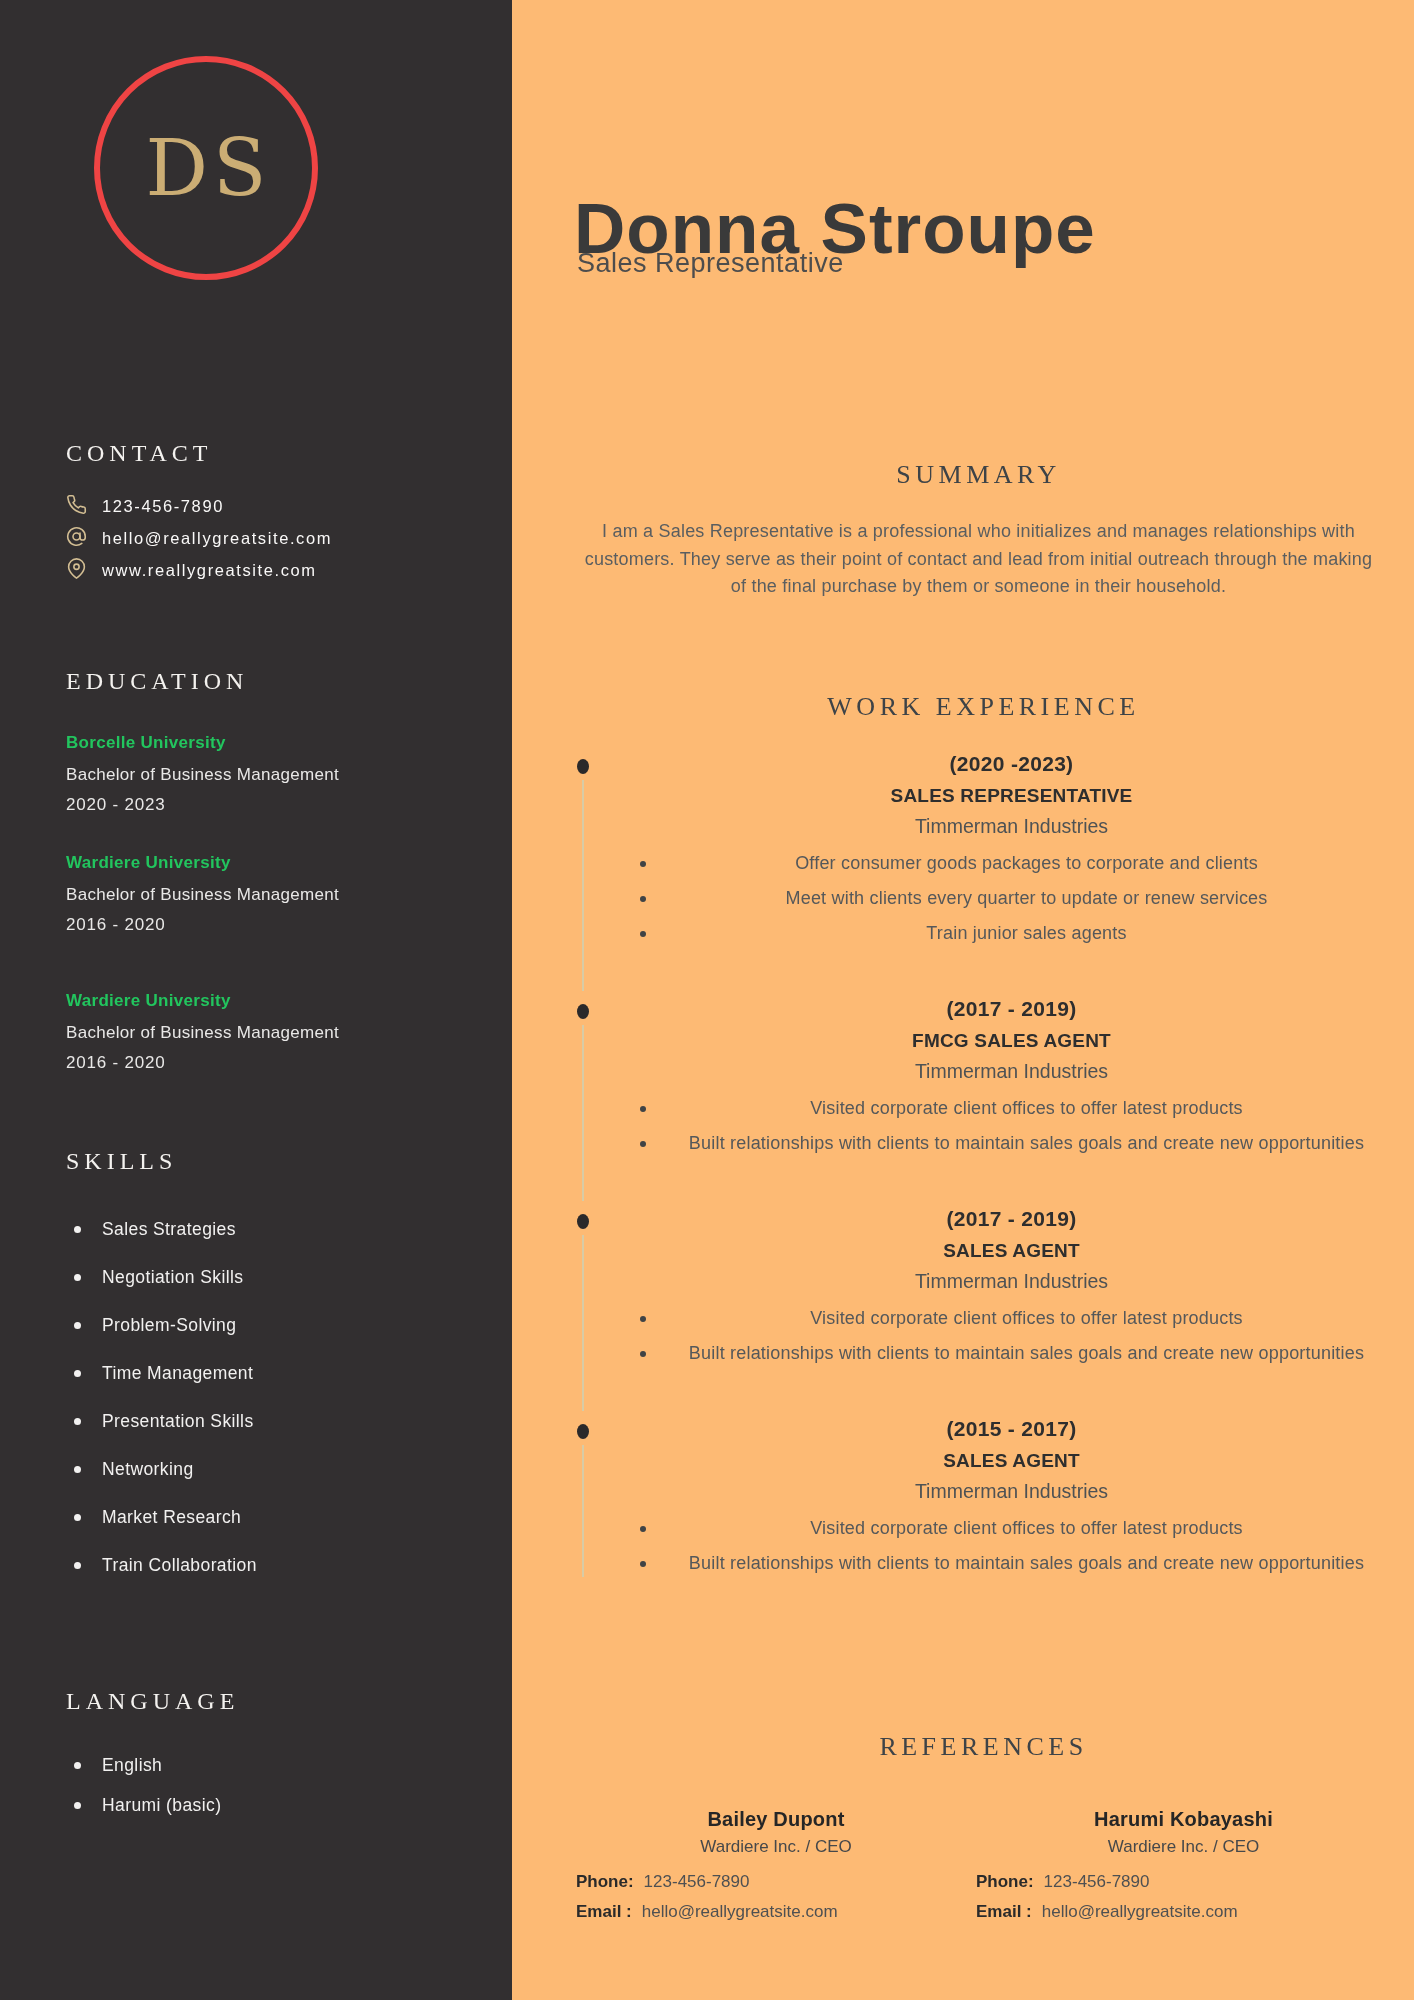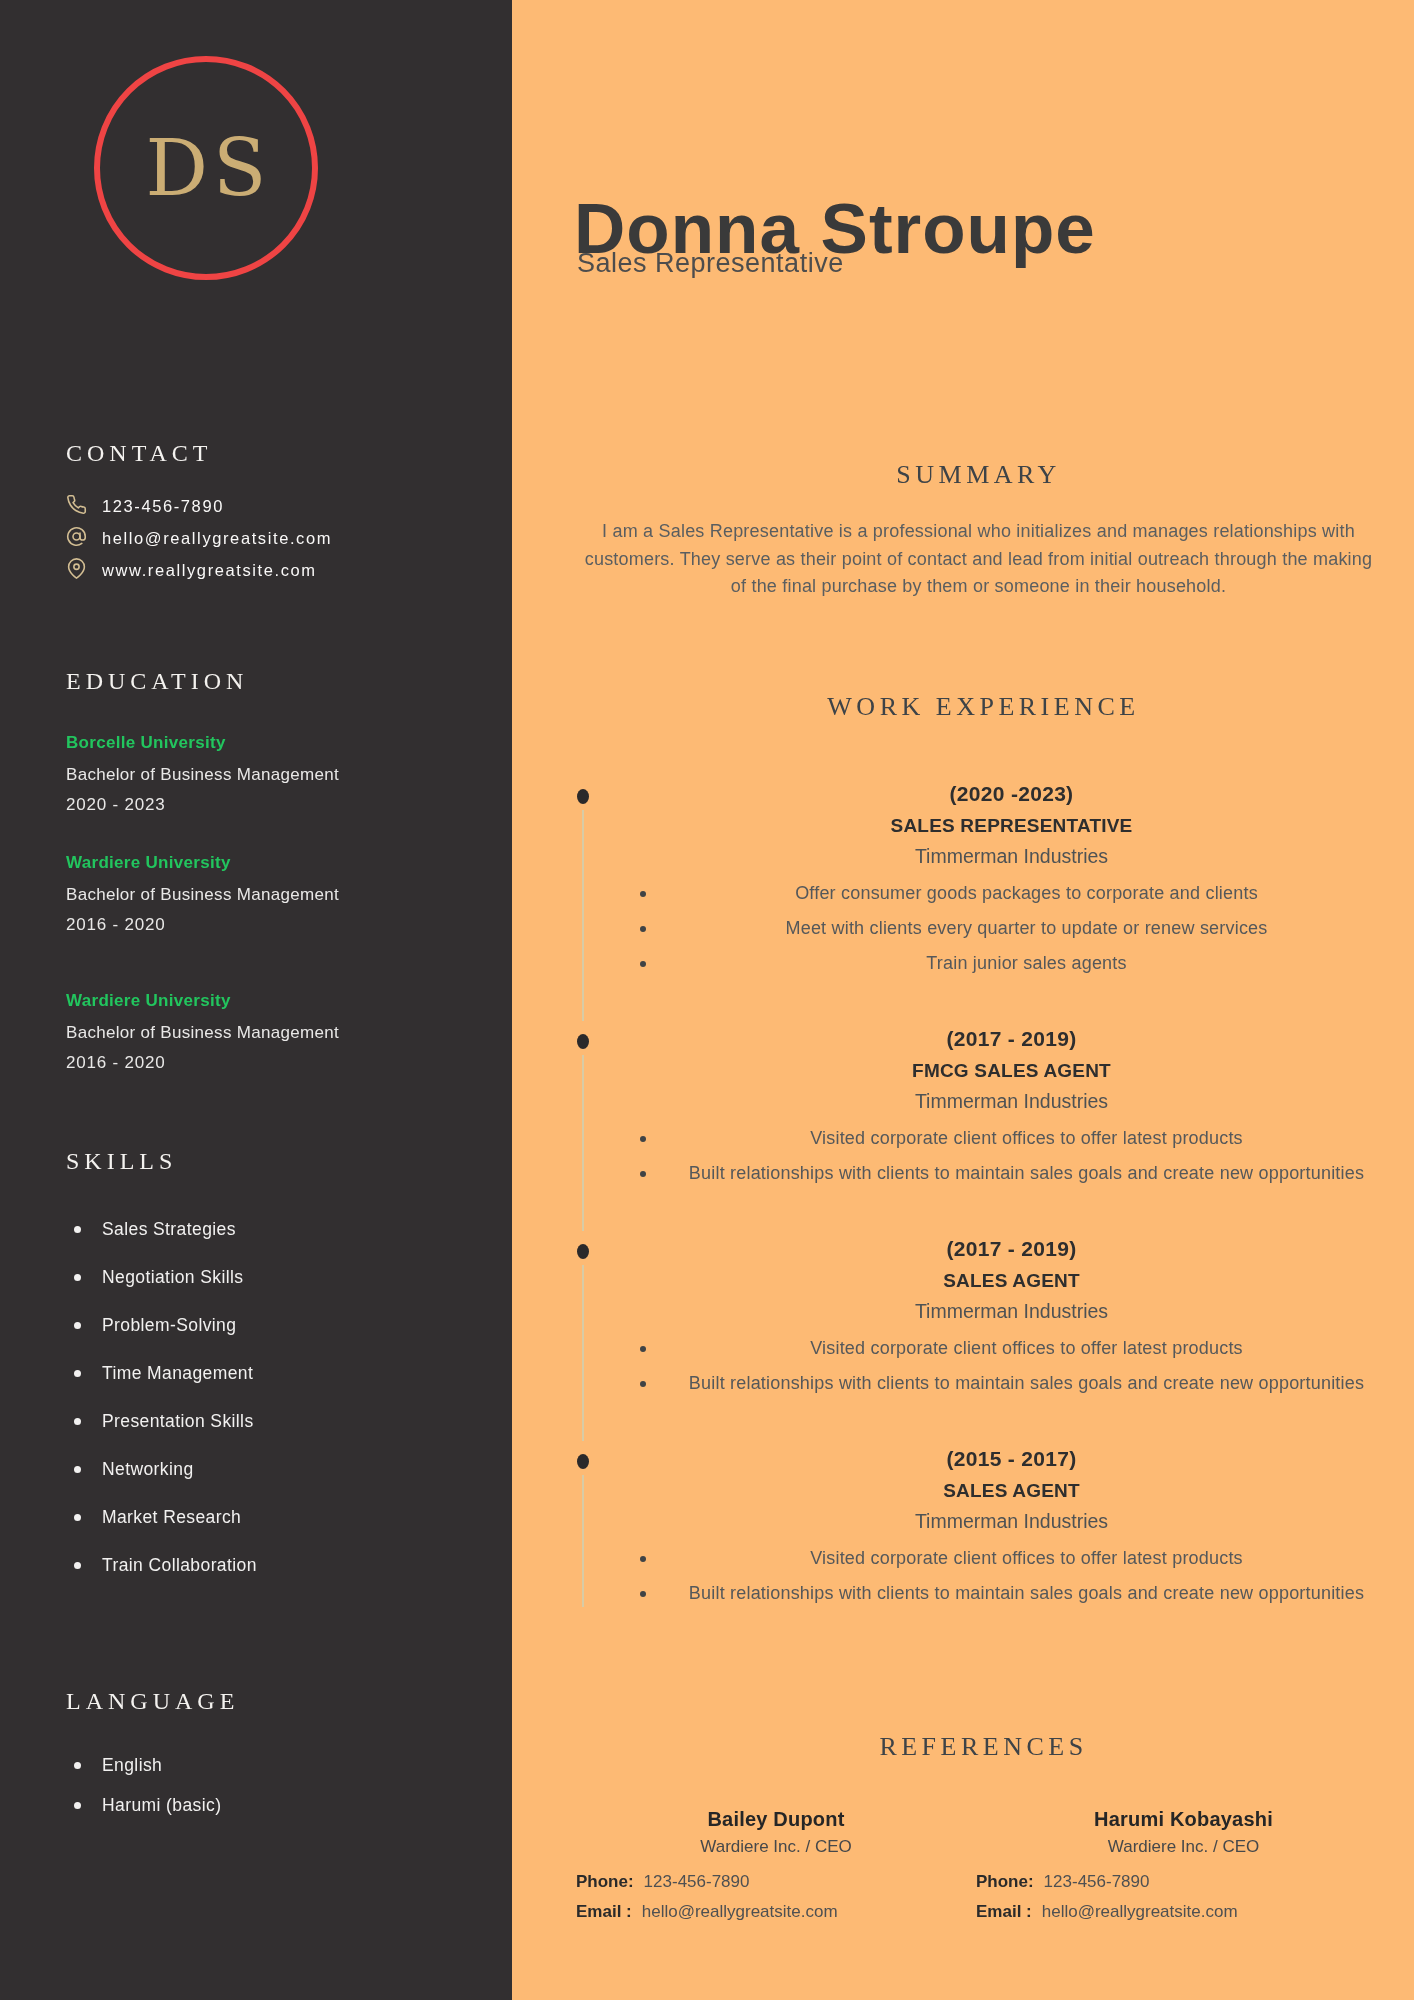--- a/index.html
+++ b/index.html
@@ -53,21 +53,21 @@
                letter-spacing:0.5px; }
 
   .main-h { font-family:"Liberation Serif", serif; font-weight:400; font-size:26px;
             letter-spacing:4.5px; color:#3E4347; margin:12px; }
 
   .summary { position:absolute; left:64px; top:448px; width:805px; }
   .summary p { margin:28px 0 0; font-size:18px; line-height:27.5px; color:#5A5E60;
                letter-spacing:0.2px; }
 
   .work { position:absolute; left:64px; top:680px; width:815px; }
-  .entries { margin-top:60px; }
+  .entries { margin-top:30px; }
   .entry { position:relative; padding-left:56px; margin-bottom:46px; }
   .dot { position:absolute; left:1px; top:7px; width:12px; height:15px;
          border-radius:50%; background:#2B292A; }
   .tline { position:absolute; left:6px; top:28px; bottom:-40px; width:2px; background:#D8CBA5; }
   .entry.last .tline { bottom:4px; }
   .dates { font-size:21px; font-weight:700; color:#2E2E2E; letter-spacing:0.3px; }
   .etitle { margin-top:9px; font-size:19px; font-weight:700; color:#2E2E2E; letter-spacing:0.2px; }
   .company { margin-top:8px; font-size:19.5px; color:#4E5254; }
   .entry ul { margin:8px 0 0; padding-left:30px; list-style:none; }
   .entry li { position:relative; font-size:18px; color:#55585A; line-height:35px;

